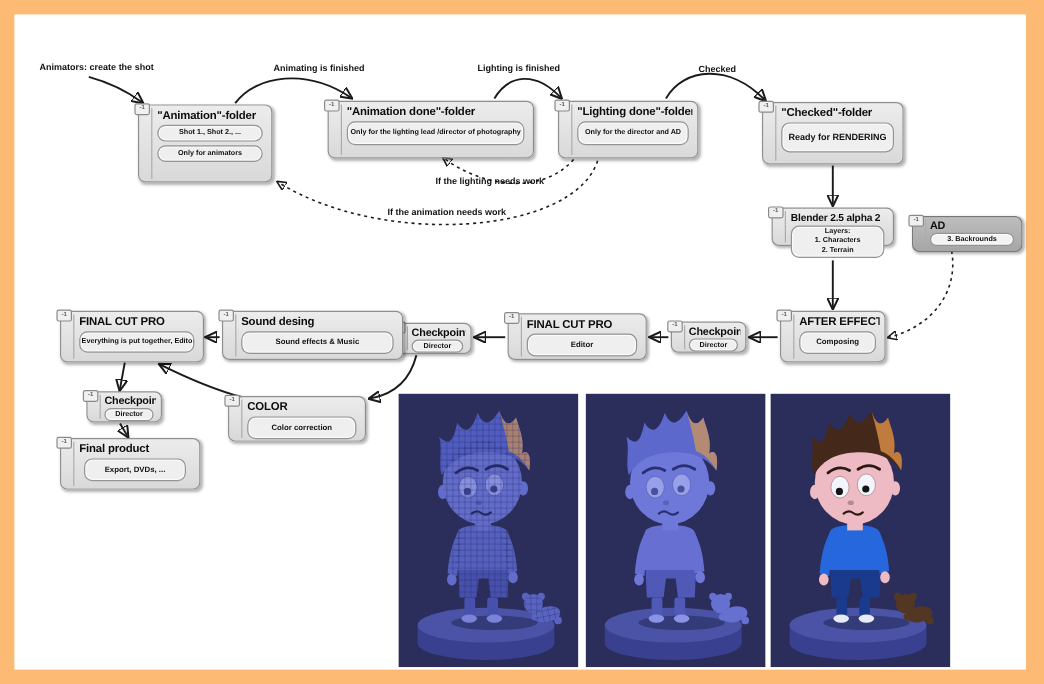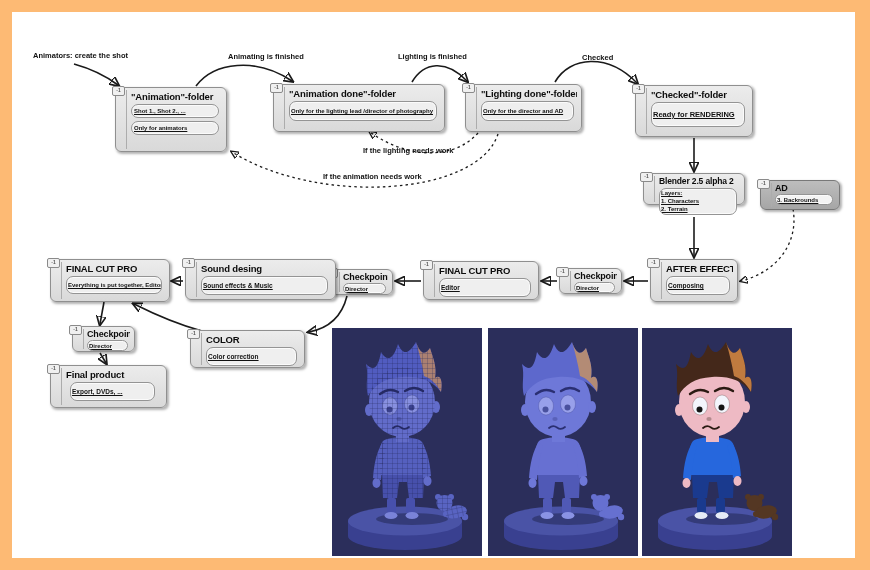--- a/index.html
+++ b/index.html
@@ -8,22 +8,22 @@
   svg.edges{position:absolute;left:0;top:0;z-index:1;pointer-events:none;}
   svg.edges path{stroke:#1a1a1a;fill:none;stroke-width:1.6px;}
   svg.edges path.dashed{stroke-width:1.3px;stroke-dasharray:2.5 3.2;}
 
   .node{position:absolute;z-index:2;background:linear-gradient(180deg,#ececec,#d9d9d9);
         border:1.4px solid #8f8f8f;border-radius:6px;box-shadow:1.5px 1.5px 2.5px rgba(0,0,0,.3);box-sizing:border-box;}
   .node::before{content:"";position:absolute;left:10px;top:2px;bottom:2px;width:1px;background:#acacac;}
   .node .title{position:relative;font-weight:bold;font-size:9.5px;letter-spacing:-.15px;color:#0c0c0c;
         margin:3px 4px 1px 15px;white-space:nowrap;overflow:hidden;}
   .node .sub{position:relative;border:1px solid #949494;border-radius:7px;background:#efefef;
-        box-shadow:inset 0 0 0 1px #fbfbfb;font-weight:bold;font-size:6.5px;color:#111;
-        margin:2px 7px 3px 15px;padding:3px 2px;white-space:nowrap;overflow:hidden;text-decoration:underline;}
+        box-shadow:inset 0 0 0 1px #fbfbfb;font-weight:bold;font-size:6.5px;color:#111;text-align:center;
+        margin:2px 7px 3px 15px;padding:3px 2px;white-space:nowrap;overflow:hidden;}
   .sub.tiny{font-size:6px;}
   .sub.pad{padding:6px 1px;}
   .sub.pad2{padding:5px 1px;}
   .sub.tall{padding:7px 1px;font-size:7.5px;}
   .sub.inset{margin-left:19px;margin-right:11px;}
   .sub.multi{padding:1px 1px;font-size:6px;line-height:1.3;}
   .n-small .title{font-size:9px;margin:2px 4px 0 14px;}
   .n-small .sub{font-size:6px;margin:1px 6px 3px 14px;padding:1.5px 1px;border-radius:8px;}
   .n-mid .title{font-size:8.5px;margin-top:2px;}
   .n-dark{background:linear-gradient(180deg,#bdbdbd,#a6a6a6);border-color:#787878;}
@@ -171,21 +171,21 @@
   <div class="node n-mid" style="left:643px;top:173px;width:102px;height:32px">
     <span class="badge">-1</span>
     <div class="title">Blender 2.5 alpha 2</div>
     <div class="sub multi">
       <div>Layers:</div>
       <div>1. Characters</div>
       <div>2. Terrain</div>
     </div>
   </div>
 
-  <div class="node n-small n-dark" style="left:760px;top:180px;width:80px;height:30px">
+  <div class="node n-small n-dark" style="left:760px;top:180px;width:92px;height:30px">
     <span class="badge">-1</span>
     <div class="title">AD</div>
     <div class="sub">3. Backrounds</div>
   </div>
 
   <div class="node" style="left:650px;top:259px;width:88px;height:43px">
     <span class="badge">-1</span>
     <div class="title">AFTER EFFECTS</div>
     <div class="sub pad2">Composing</div>
   </div>

